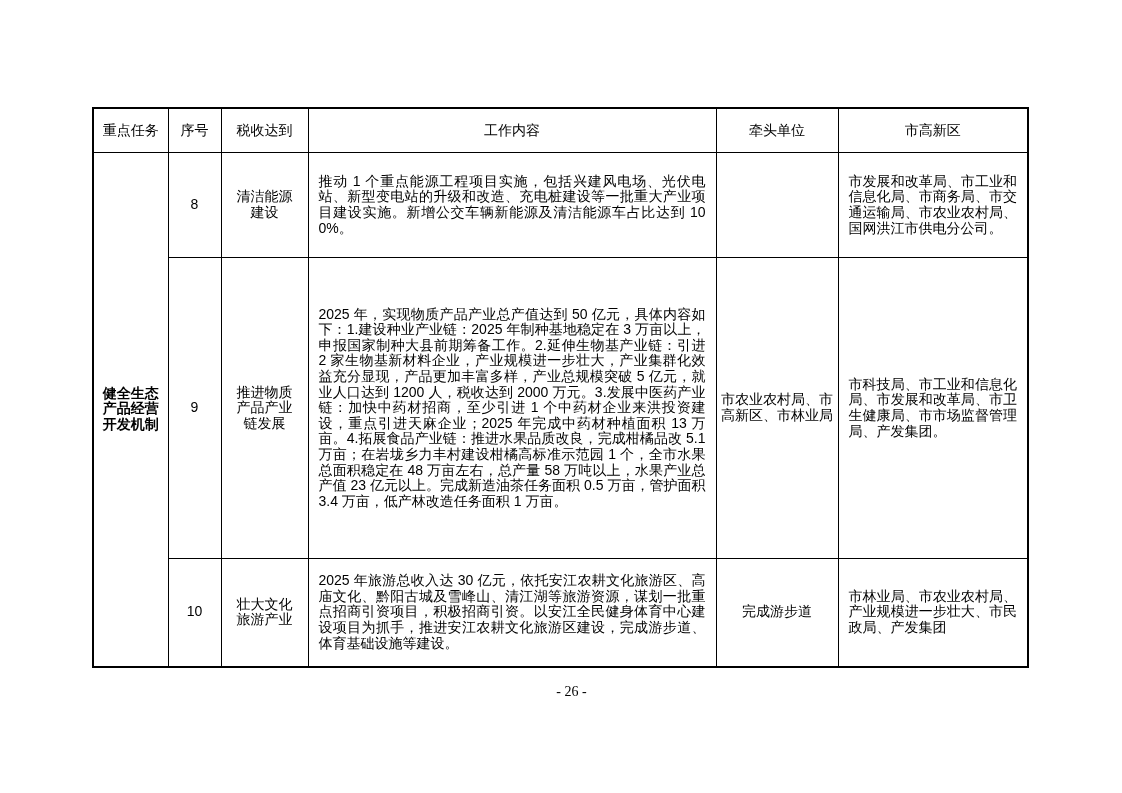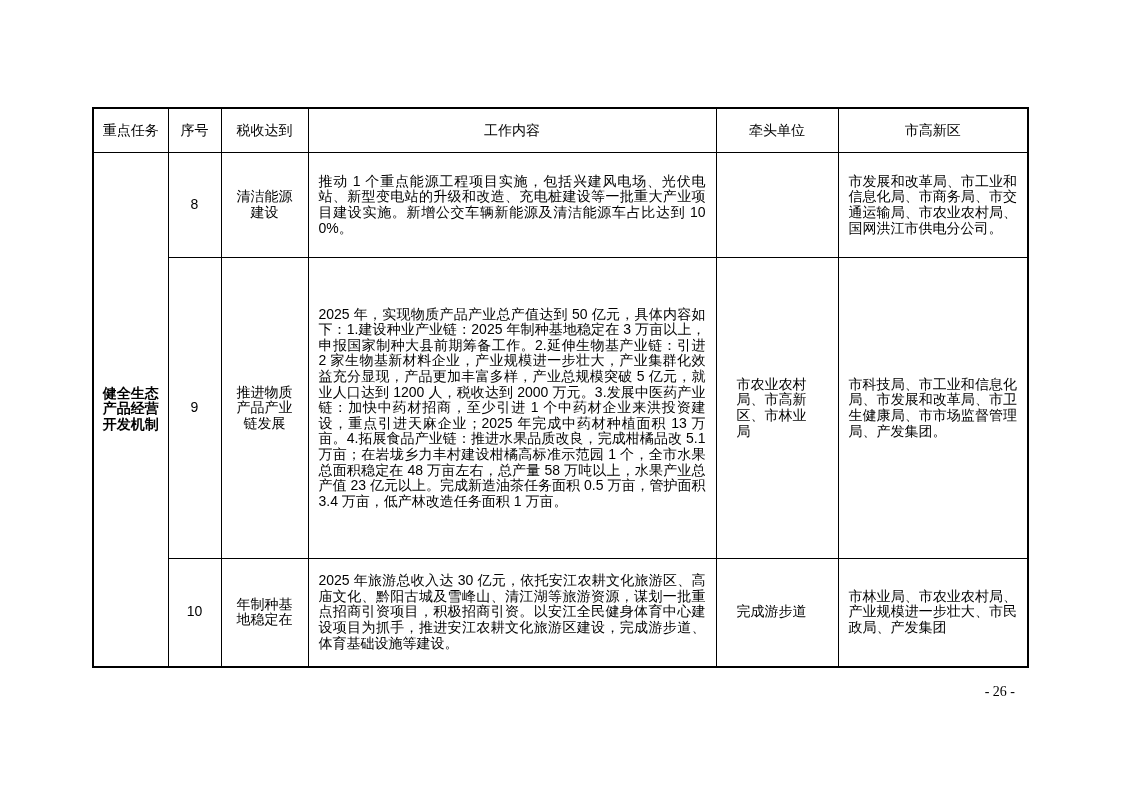--- a/index.html
+++ b/index.html
@@ -51,34 +51,34 @@
   }
   td.cell-work {
     text-align: center;
     padding: 16px 13px;
   }
   td.cell-content {
     text-align: justify;
     padding: 2px 10px;
   }
   td.cell-lead {
-    text-align: left;
-    padding: 0 20px;
+    text-align: center;
+    padding: 0 4px;
   }
   td.cell-resp {
     text-align: justify;
     padding: 2px 10px;
     border-radius: 10px;
   }
   .page-number {
     position: absolute;
-    left: 80px;
+    left: 104px;
     width: 935px;
     top: 684px;
-    text-align: right;
+    text-align: center;
     font-family: "Liberation Serif", serif;
     font-size: 14px;
     color: #000000;
   }
 </style>
 </head>
 <body>
 
 <table class="doc-table">
   <colgroup>
@@ -110,21 +110,21 @@
     </tr>
     <tr class="row-9">
       <td class="cell-no">9</td>
       <td class="cell-work">推进物质产品产业链发展</td>
       <td class="cell-content">2025 年，实现物质产品产业总产值达到 50 亿元，具体内容如下：1.建设种业产业链：2025 年制种基地稳定在 3 万亩以上，申报国家制种大县前期筹备工作。2.延伸生物基产业链：引进 2 家生物基新材料企业，产业规模进一步壮大，产业集群化效益充分显现，产品更加丰富多样，产业总规模突破 5 亿元，就业人口达到 1200 人，税收达到 2000 万元。3.发展中医药产业链：加快中药材招商，至少引进 1 个中药材企业来洪投资建设，重点引进天麻企业；2025 年完成中药材种植面积 13 万亩。4.拓展食品产业链：推进水果品质改良，完成柑橘品改 5.1 万亩；在岩垅乡力丰村建设柑橘高标准示范园 1 个，全市水果总面积稳定在 48 万亩左右，总产量 58 万吨以上，水果产业总产值 23 亿元以上。完成新造油茶任务面积 0.5 万亩，管护面积 3.4 万亩，低产林改造任务面积 1 万亩。</td>
       <td class="cell-lead">市农业农村局、市高新区、市林业局</td>
       <td class="cell-resp">市科技局、市工业和信息化局、市发展和改革局、市卫生健康局、市市场监督管理局、产发集团。</td>
     </tr>
     <tr class="row-10">
       <td class="cell-no">10</td>
-      <td class="cell-work">年制种基地稳定在</td>
+      <td class="cell-work">壮大文化旅游产业</td>
       <td class="cell-content">2025 年旅游总收入达 30 亿元，依托安江农耕文化旅游区、高庙文化、黔阳古城及雪峰山、清江湖等旅游资源，谋划一批重点招商引资项目，积极招商引资。以安江全民健身体育中心建设项目为抓手，推进安江农耕文化旅游区建设，完成游步道、体育基础设施等建设。</td>
       <td class="cell-lead">完成游步道</td>
       <td class="cell-resp">市林业局、市农业农村局、产业规模进一步壮大、市民政局、产发集团</td>
     </tr>
   </tbody>
 </table>
 
 <div class="page-number">- 26 -</div>
 
 </body></html>

